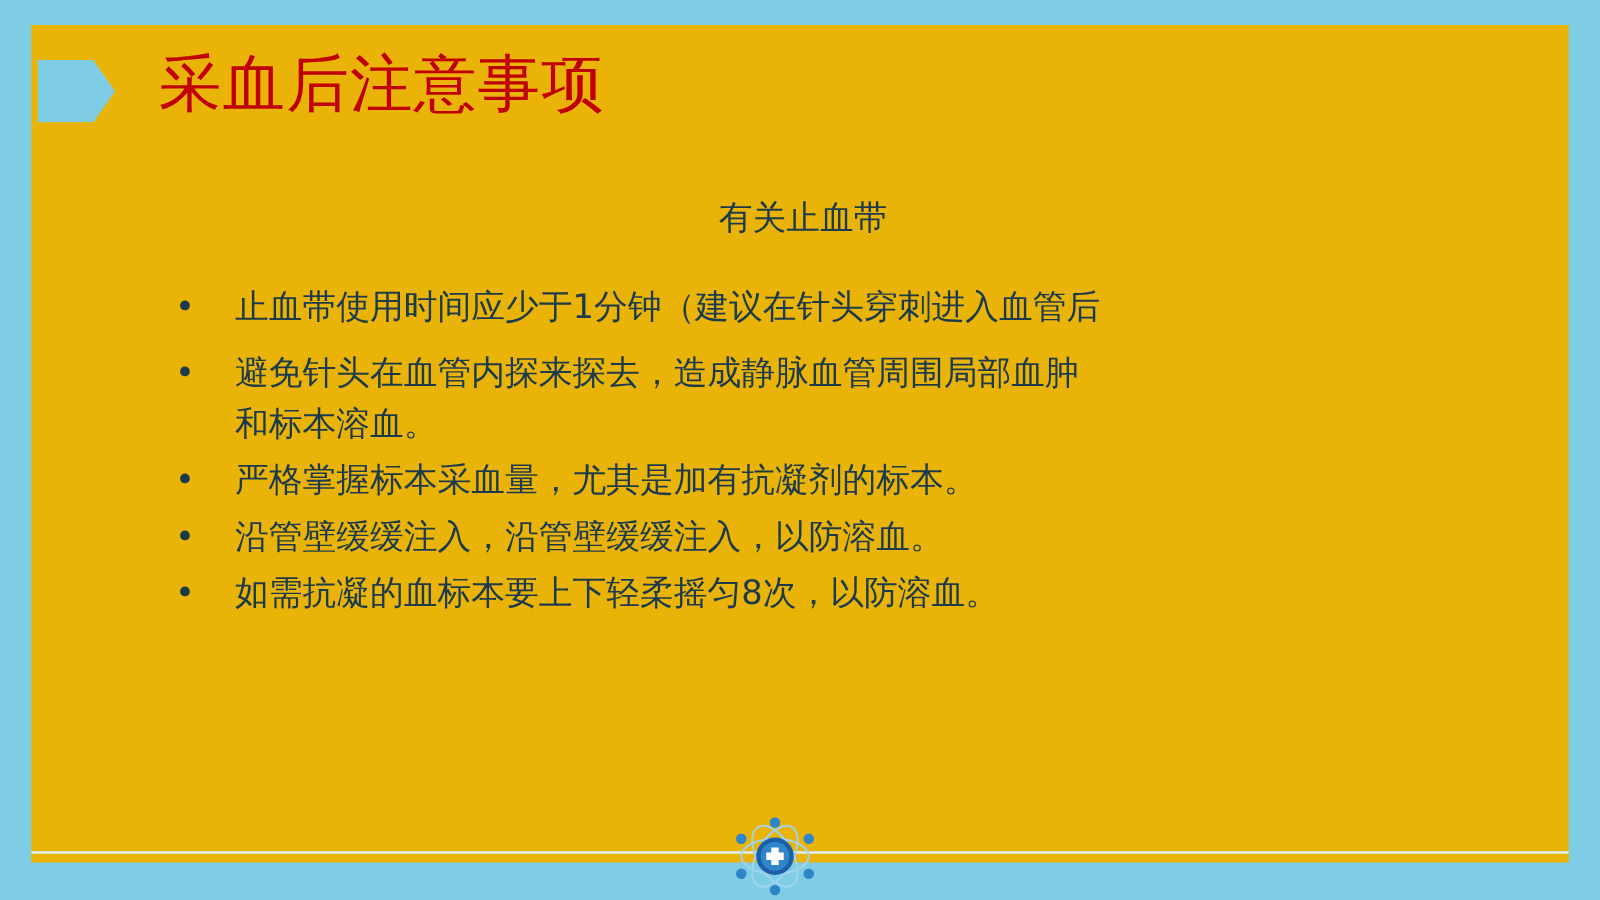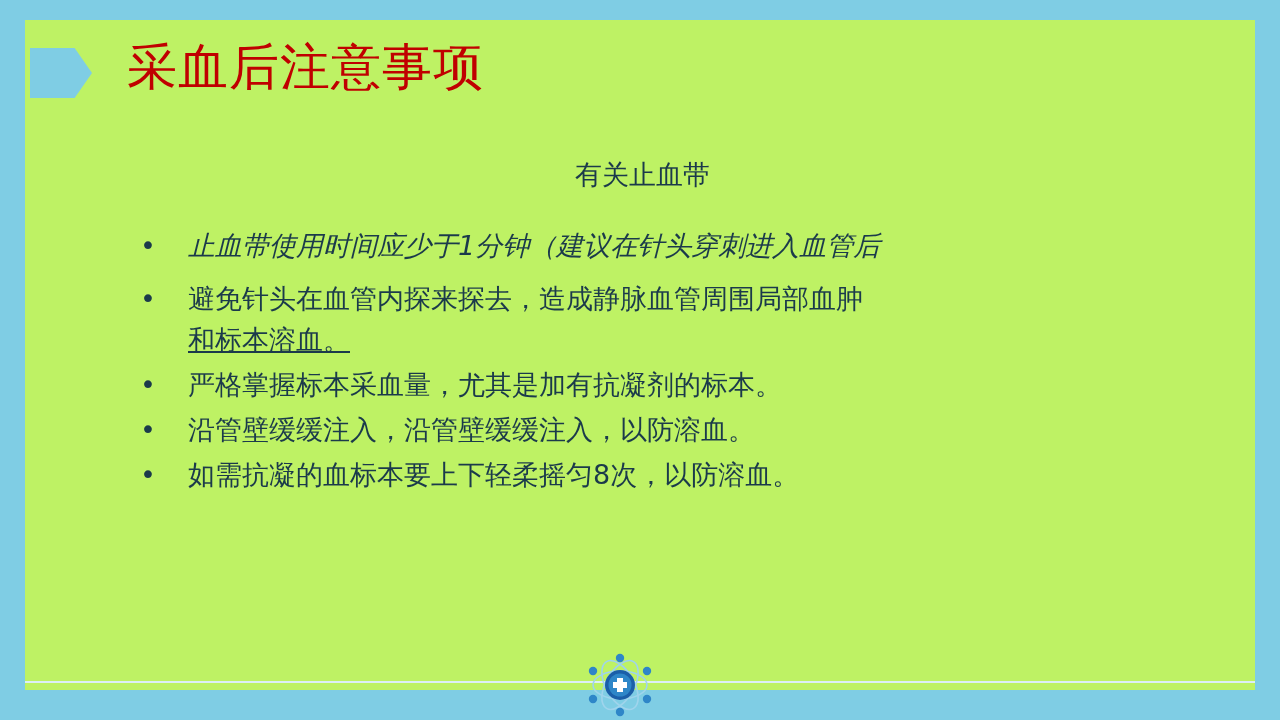--- a/index.html
+++ b/index.html
@@ -11,21 +11,21 @@
     width: 1280px;
     height: 720px;
     overflow: hidden;
     font-family: "DejaVu Sans", "Liberation Sans", sans-serif;
   }
 
   #slide {
     position: relative;
     width: 1280px;
     height: 720px;
-    background: #bef264;
+    background: #eab308;
     overflow: hidden;
   }
 
   
   .band {
     position: absolute;
     background: #7FCDE4;
   }
   .band-top    { left: 0;    top: 0;     width: 1280px; height: 20px; }
   .band-left   { left: 0;    top: 0;     width: 25px;   height: 700px; }
@@ -107,40 +107,39 @@
     font-size: 27px;
     line-height: 40px;
   }
   .bullet .txt {
     flex: 1 1 auto;
     line-height: 40px;
     white-space: nowrap;
   }
 
   
-  .loose .txt { line-height: 64px; font-style: italic; }
+  .loose .txt { line-height: 64px; }
   .loose .dot { line-height: 64px; }
 
   .cont {
     margin-left: 48px;
     line-height: 64px;
     white-space: nowrap;
   }
 
   .spacer-sm { height: 22px; }
   .spacer-xs { height: 4px; }
 
   .group-tight .bullet { margin-bottom: 0; }
   .group-tight .bullet .txt { line-height: 41px; }
   .group-tight .bullet .dot { line-height: 41px; }
   .group-tight .sub {
     margin-left: 48px;
     line-height: 41px;
     white-space: nowrap;
-    text-decoration: underline;
   }
 
   
   .footer-icon {
     position: absolute;
     left: 584px;
     top: 650px;
     width: 72px;
     height: 70px;
   }

